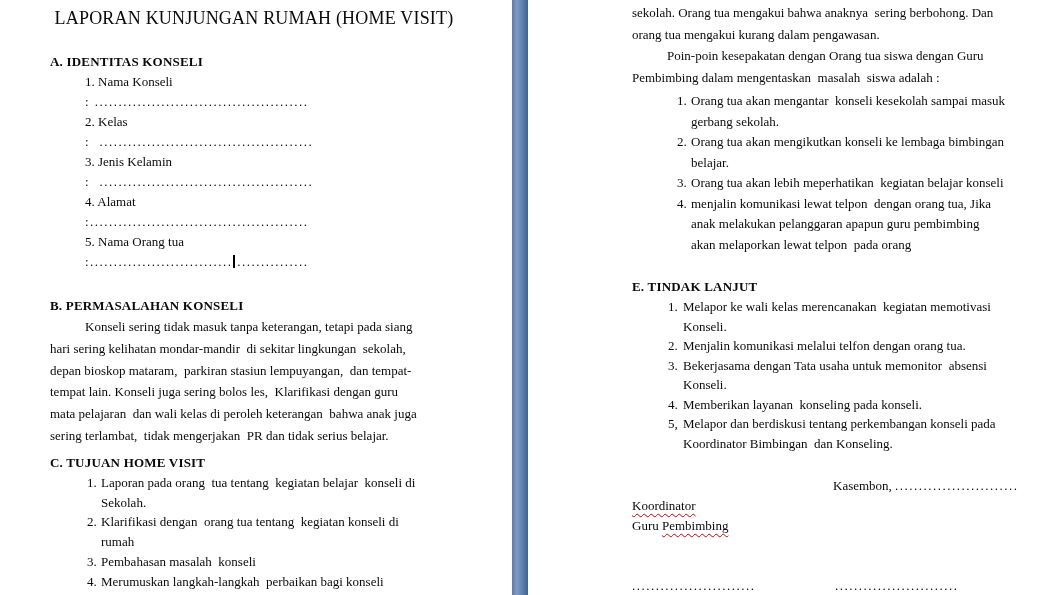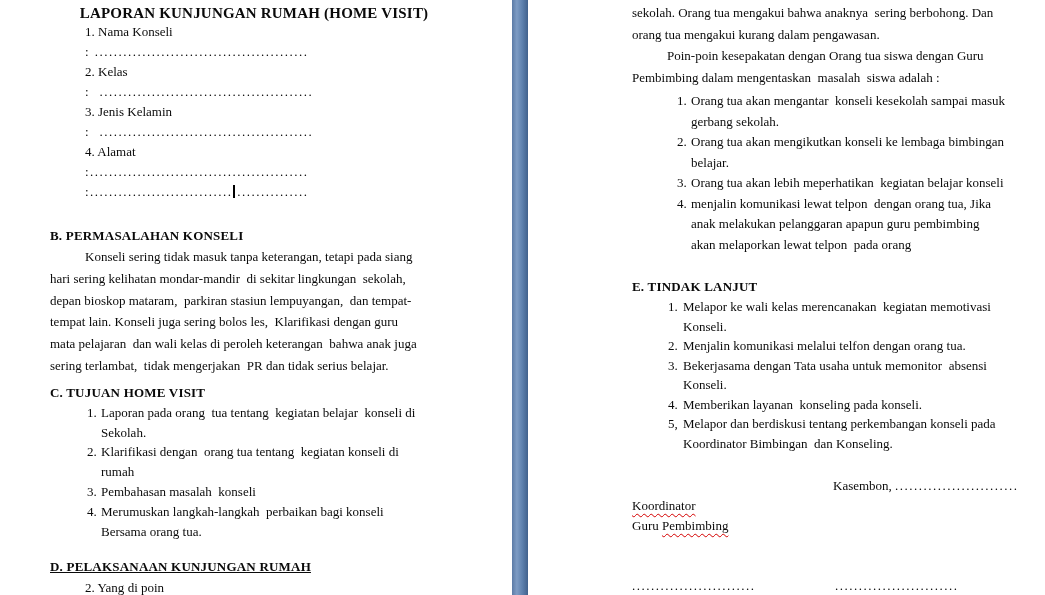--- a/index.html
+++ b/index.html
@@ -6,21 +6,21 @@
   body{
     width:1045px;height:595px;position:relative;background:#ffffff;
     font-family:"Liberation Serif","DejaVu Serif",serif;
     font-size:13px;color:#0a0a0a;overflow:hidden;
   }
   .page{position:absolute;top:0;height:595px;background:#fff;box-sizing:border-box;overflow:hidden;}
   #page1{left:0;width:512px;padding:0 54px 0 50px;}
   #page2{left:528px;width:517px;padding:0 10px 0 104px;}
   .divider{position:absolute;left:512px;top:0;width:16px;height:595px;
     background:linear-gradient(90deg,#5c7ba6 0%,#7e9cc4 30%,#5d80ad 65%,#41618c 100%);}
-  .doc-title{margin-top:4px;font-size:15px;font-weight:bold;text-align:center;line-height:18px;letter-spacing:.2px;}
+  .doc-title{margin-top:9px;font-size:18px;font-weight:normal;text-align:center;line-height:18px;letter-spacing:.2px;}
   .sec-h{font-weight:bold;line-height:20px;letter-spacing:.2px;}
   #a-h{margin-top:25px;}
   #b-h{margin-top:24px;}
   #c-h{margin-top:6px;}
   #d-h{margin-top:16px;text-decoration:underline;}
   #e-h{margin-top:22px;}
   .row{display:flex;line-height:20px;margin-left:35px;flex-direction:column;}
   .row .lbl{width:132px;flex-shrink:0;white-space:pre;}
   .row .lbl-d{width:167px;}
   .val-wrap{position:relative;white-space:pre;}
@@ -46,38 +46,40 @@
   .sig-left{width:203px;flex-shrink:0;}
   .sig-dots-row{margin-top:43px;line-height:13px;}
   .sig-nip-row{line-height:17px;}
 </style>
 </head>
 <body>
 
 <div class="page" id="page1">
   <div class="doc-title">LAPORAN KUNJUNGAN RUMAH (HOME VISIT)</div>
 
+  <div class="sec-h" id="a-h">A. IDENTITAS KONSELI</div>
   <div>
     <div class="row">
       <span class="lbl">1. Nama Konseli</span>
         <span class="val-wrap"><span class="dots">: .............................................</span></span>
     </div>
     <div class="row">
       <span class="lbl">2. Kelas</span>
         <span class="val-wrap"><span class="dots">:  .............................................</span></span>
     </div>
     <div class="row">
       <span class="lbl">3. Jenis Kelamin</span>
         <span class="val-wrap"><span class="dots">:  .............................................</span></span>
     </div>
     <div class="row">
       <span class="lbl">4. Alamat</span>
         <span class="val-wrap"><span class="dots">:..............................................</span></span>
     </div>
     <div class="row">
+      <span class="lbl">5. Nama Orang tua</span>
         <span class="val-wrap"><span class="dots">:..............................................</span><span class="caret"></span></span>
     </div>
   </div>
 
   <div class="sec-h" id="b-h">B. PERMASALAHAN KONSELI</div>
   <div class="para indent">Konseli sering tidak masuk tanpa keterangan, tetapi pada siang
 hari sering kelihatan mondar-mandir  di sekitar lingkungan  sekolah,
 depan bioskop mataram,  parkiran stasiun lempuyangan,  dan tempat-
 tempat lain. Konseli juga sering bolos les,  Klarifikasi dengan guru
 mata pelajaran  dan wali kelas di peroleh keterangan  bahwa anak juga

